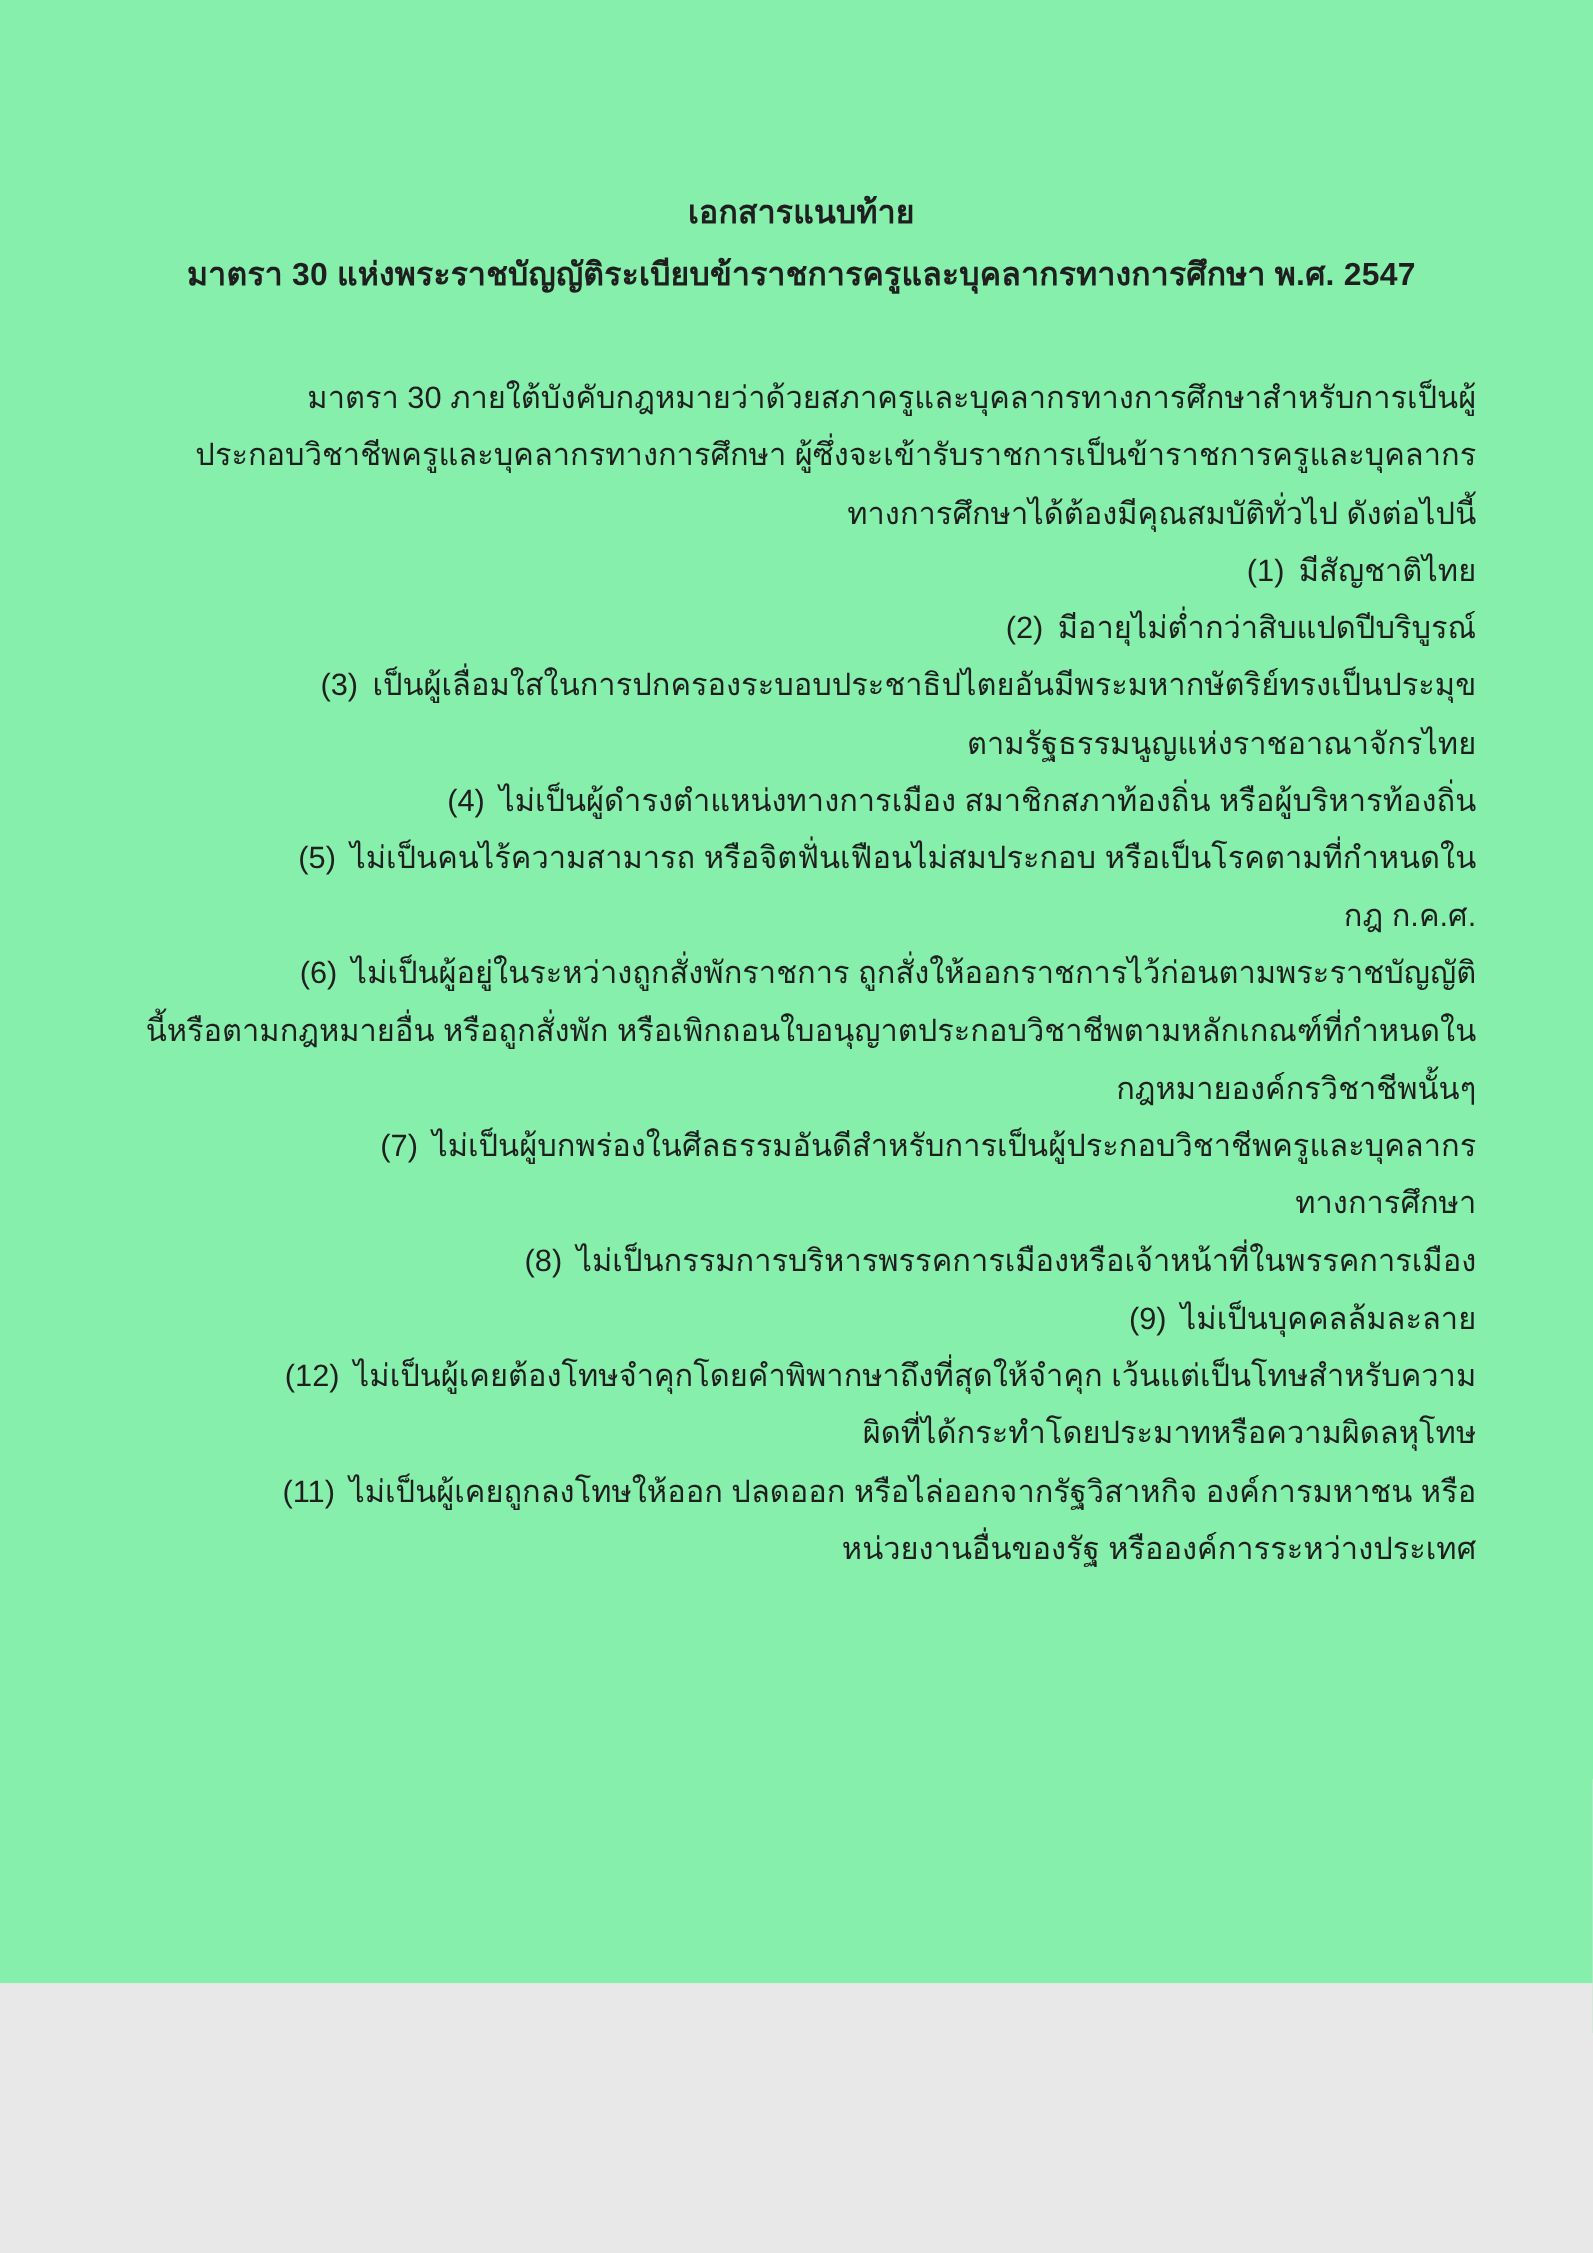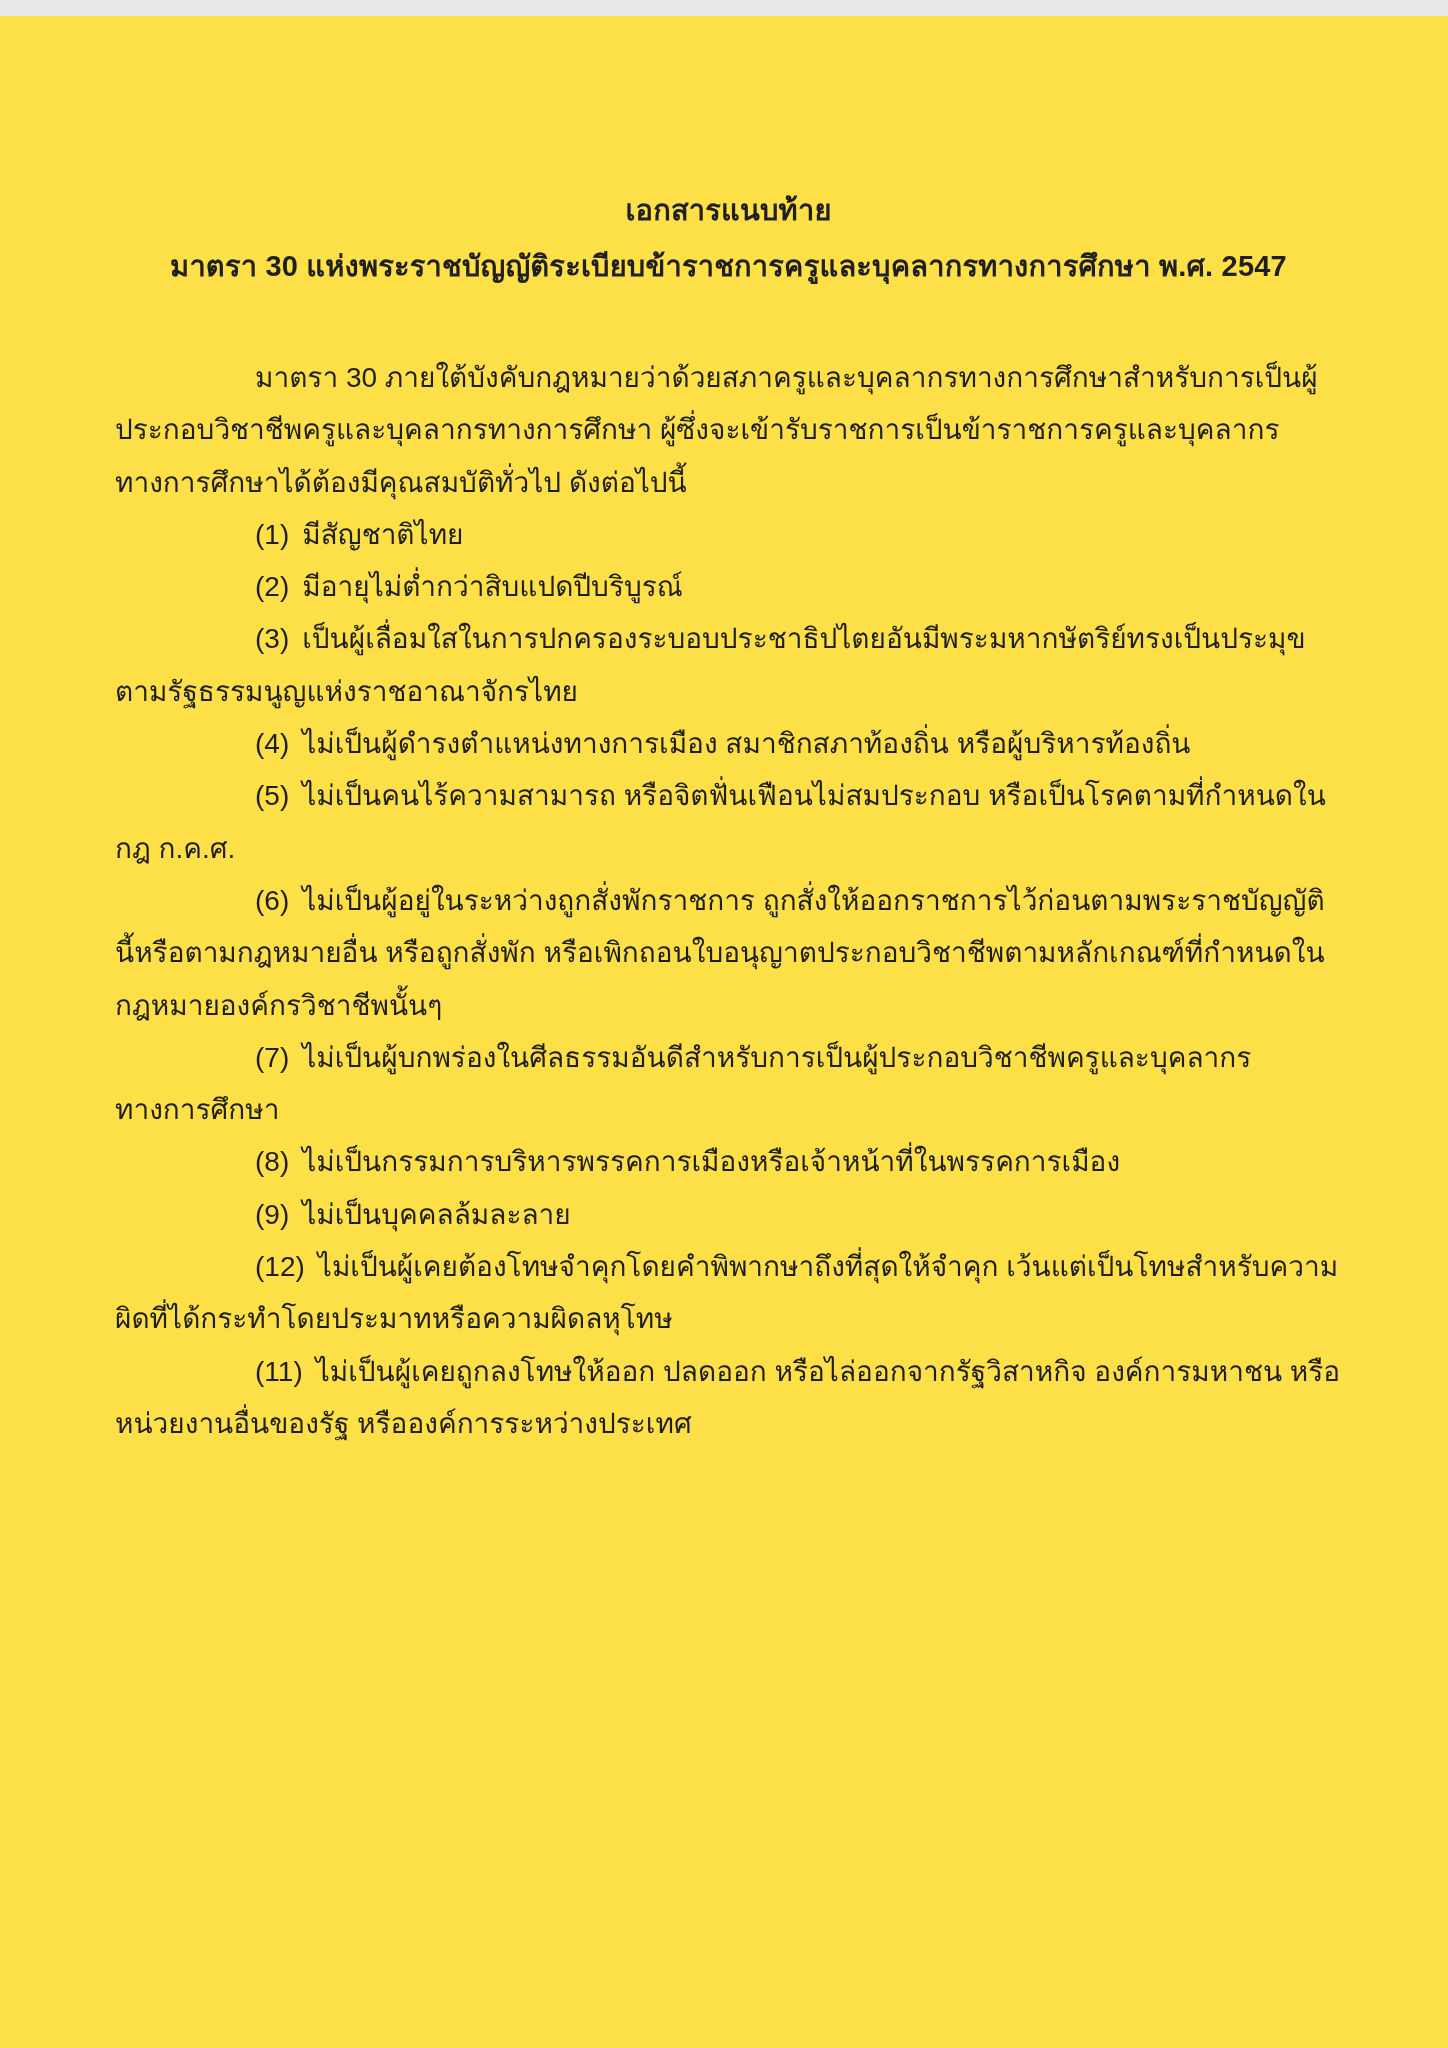--- a/index.html
+++ b/index.html
@@ -4,23 +4,23 @@
 <style>
   * { margin: 0; padding: 0; box-sizing: border-box; }
 
   html, body {
     background: #e8e8e8;
   }
 
   .page {
     position: relative;
     width: 1448px;
-    height: 2032px;
-    margin: 16px auto;
-    background: #fde047;
+    height: 1803px;
+    margin: 0 auto;
+    background: #86efac;
     color: #1f1f1f;
     font-family: "Liberation Sans", "DejaVu Sans", sans-serif;
     overflow: hidden;
   }
 
   .content {
     padding: 168px 106px 0 115px;
   }
 
   .doc-title {
@@ -37,21 +37,21 @@
     text-align: center;
     line-height: 60px;
     margin-bottom: 56px;
     letter-spacing: 0.2px;
   }
 
   .para {
     font-size: 28px;
     line-height: 52.3px;
     text-indent: 140px;      
-    text-align: left;
+    text-align: right;
     word-break: normal;
   }
 
   .clause-no {
     margin-right: 13px;
   }
 </style>
 </head>
 <body>
 

